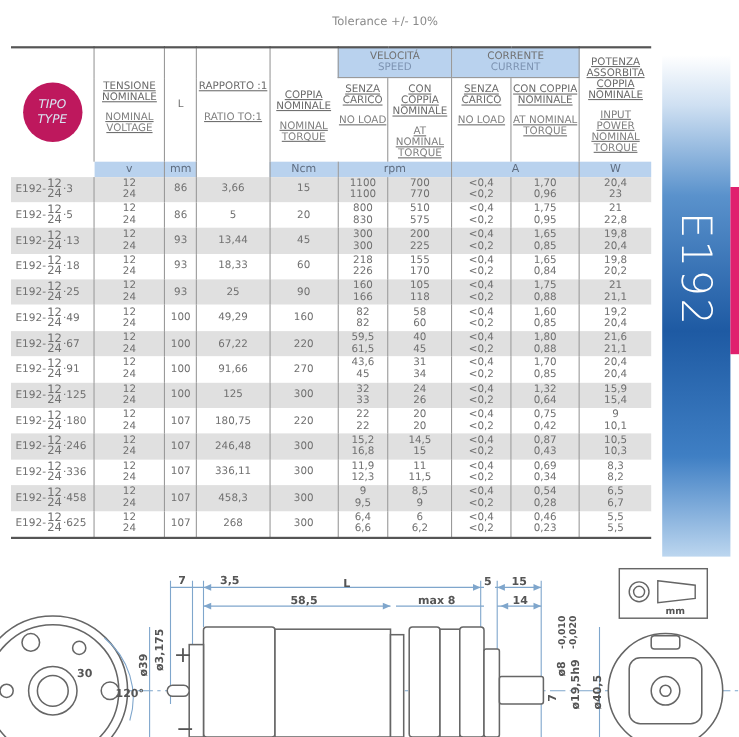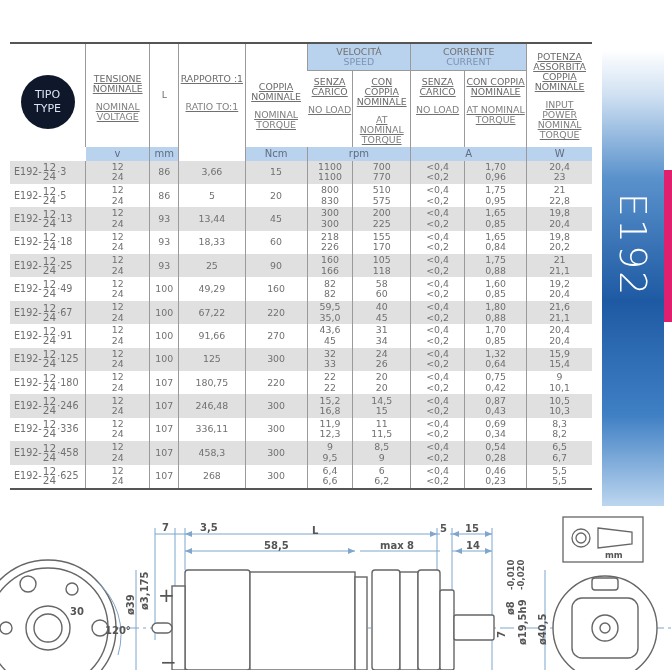--- a/index.html
+++ b/index.html
@@ -18,23 +18,23 @@
   .spec td { height:23.4px; }
   .spec tr.g td { background:#e0e0e0; }
   .spec tr.w td { background:#ffffff; }
   .spec tr.unit td { background:#b9d2ee; height:14px; font-size:10px; color:#5f6d80; }
   .grp { background:#b9d2ee; color:#5f6d80; height:26px; border-bottom:1px solid #9a9a9a;margin-top:44px; }
   .grp .en { color:#7d93b1; }
   .hd { vertical-align:top; padding-top:6px !important;text-decoration:underline; }
   .hd .it { display:block; color:#6a6a6a; }
   .hd .en { display:block; margin-top:8px; color:#808080; }
   .type-cell { vertical-align:middle; }
-  .badge { width:54px; height:54px; border-radius:50%; background:#0f172a; margin:0 auto;
+  .badge { width:54px; height:54px; border-radius:50%; background:#be185d; margin:0 auto;
            color:#d8e4f2; font-size:11px; line-height:14px; display:flex; flex-direction:column;
-           justify-content:center; align-items:center; }
+           justify-content:center; align-items:center;font-style:italic; }
   .model { text-align:left !important; padding-left:4px !important; white-space:nowrap; font-size:9.6px; }
   .frac { display:inline-block; vertical-align:middle; text-align:center; line-height:9px; font-size:10.5px; margin:0 1px; }
   .frac span { display:block; }
   .two span { display:block; line-height:10.5px; }
 
   .side { position:absolute; left:602px; top:50px; width:62px; height:456px;
           background:linear-gradient(180deg,#ffffff 0%,#cfe0f2 10%,#5a92cc 28%,#1e5aa3 55%,#3f7fc4 80%,#bcd6ef 100%); }
   .side-title { position:absolute; left:0; top:125px; width:62px; height:140px; }
   .side-title span { position:absolute; left:31px; top:70px; transform:translate(-50%,-50%) rotate(90deg);
                      color:#ffffff; font-size:38px; font-family:"DejaVu Sans", sans-serif; font-weight:300;
@@ -44,20 +44,21 @@
   .drawing { position:absolute; left:0; top:510px; width:672px; height:160px; }
   .dimtxt { font-family:"DejaVu Sans", sans-serif; font-weight:bold; font-size:10px; fill:#555; }
 </style>
 </head>
 <body>
 
 <div class="notes">
   <div class="note-it">
   </div>
   <div class="note-en">
+    <div>Tolerance +/- 10%</div>
   </div>
 </div>
 
 <table class="spec">
   <colgroup>
     <col style="width:73px">
       <col style="width:62px">
       <col style="width:28px">
       <col style="width:64px">
     <col style="width:60px">
@@ -313,21 +314,21 @@
     <td class="model"><span>E192-</span><span class="frac"><span>12</span><span>24</span></span><span>·67</span></td>
     <td class="two">
           <span>12</span>
           <span>24</span>
         </td>
     <td>100</td>
     <td>67,22</td>
     <td>220</td>
     <td class="two">
           <span>59,5</span>
-          <span>35,0</span>
+          <span>61,5</span>
         </td>
     <td class="two">
           <span>40</span>
           <span>45</span>
         </td>
     <td class="two">
           <span>&lt;0,4</span>
           <span>&lt;0,2</span>
         </td>
     <td class="two">

